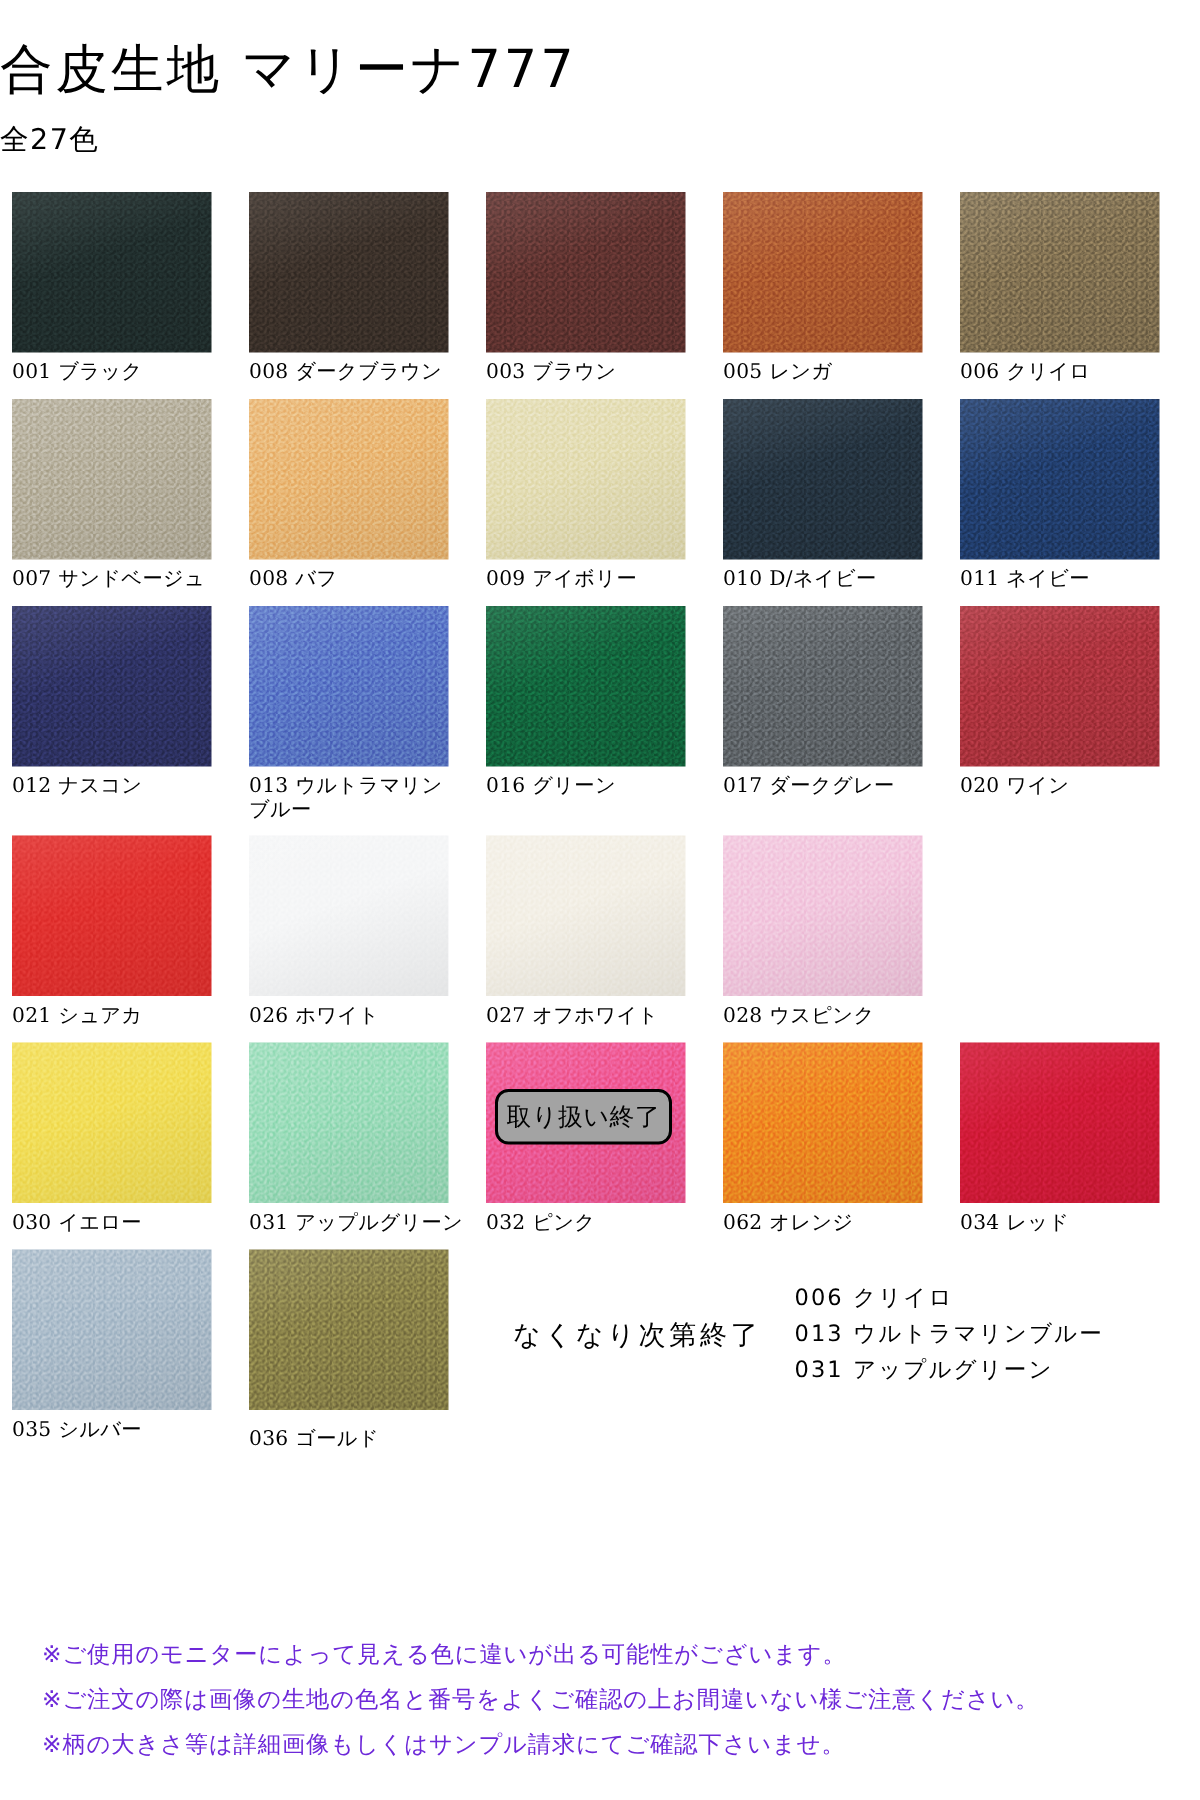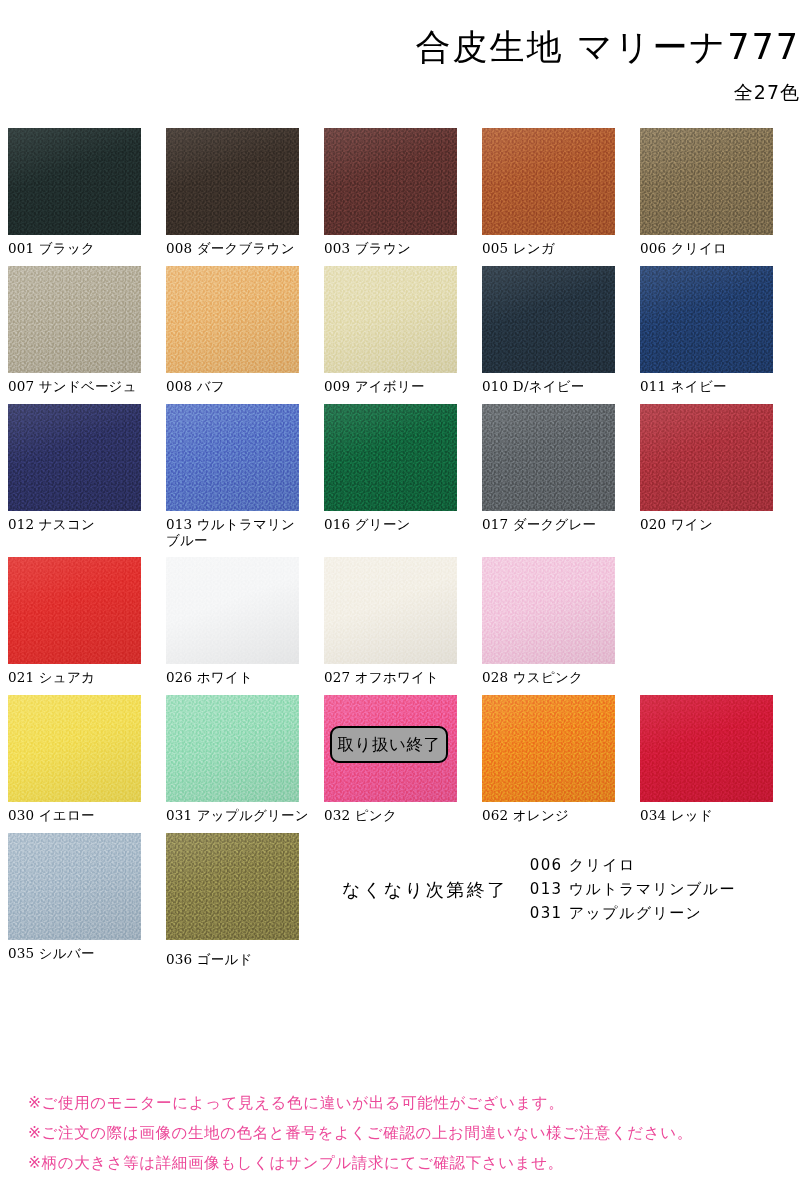--- a/index.html
+++ b/index.html
@@ -11,21 +11,21 @@
     height: 1200px;
     background: #ffffff;
     font-family: "Liberation Serif", "DejaVu Serif", serif;
     color: #000000;
     overflow: hidden;
     position: relative;
   }
 
   
   .header {
-    text-align: right;
+    text-align: left;
     padding-top: 26px;
   }
   .page-title {
     font-size: 35px;
     font-weight: 400;
     letter-spacing: 2px;
     margin: 0;
     line-height: 1.25;
     font-family: "DejaVu Sans", "Liberation Sans", sans-serif;
   }
@@ -145,21 +145,21 @@
   
   .footer-notes {
     position: absolute;
     left: 28px;
     bottom: 26px;
     display: flex;
     flex-direction: column;
     gap: 9px;
   }
   .footer-note {
-    color: #ec4899;
+    color: #6d28d9;
     font-size: 15.5px;
     letter-spacing: 0.6px;
     white-space: nowrap;
     font-family: "DejaVu Sans", "Liberation Sans", sans-serif;
   }
 </style>
 </head>
 <body>
 
 <div class="page">

